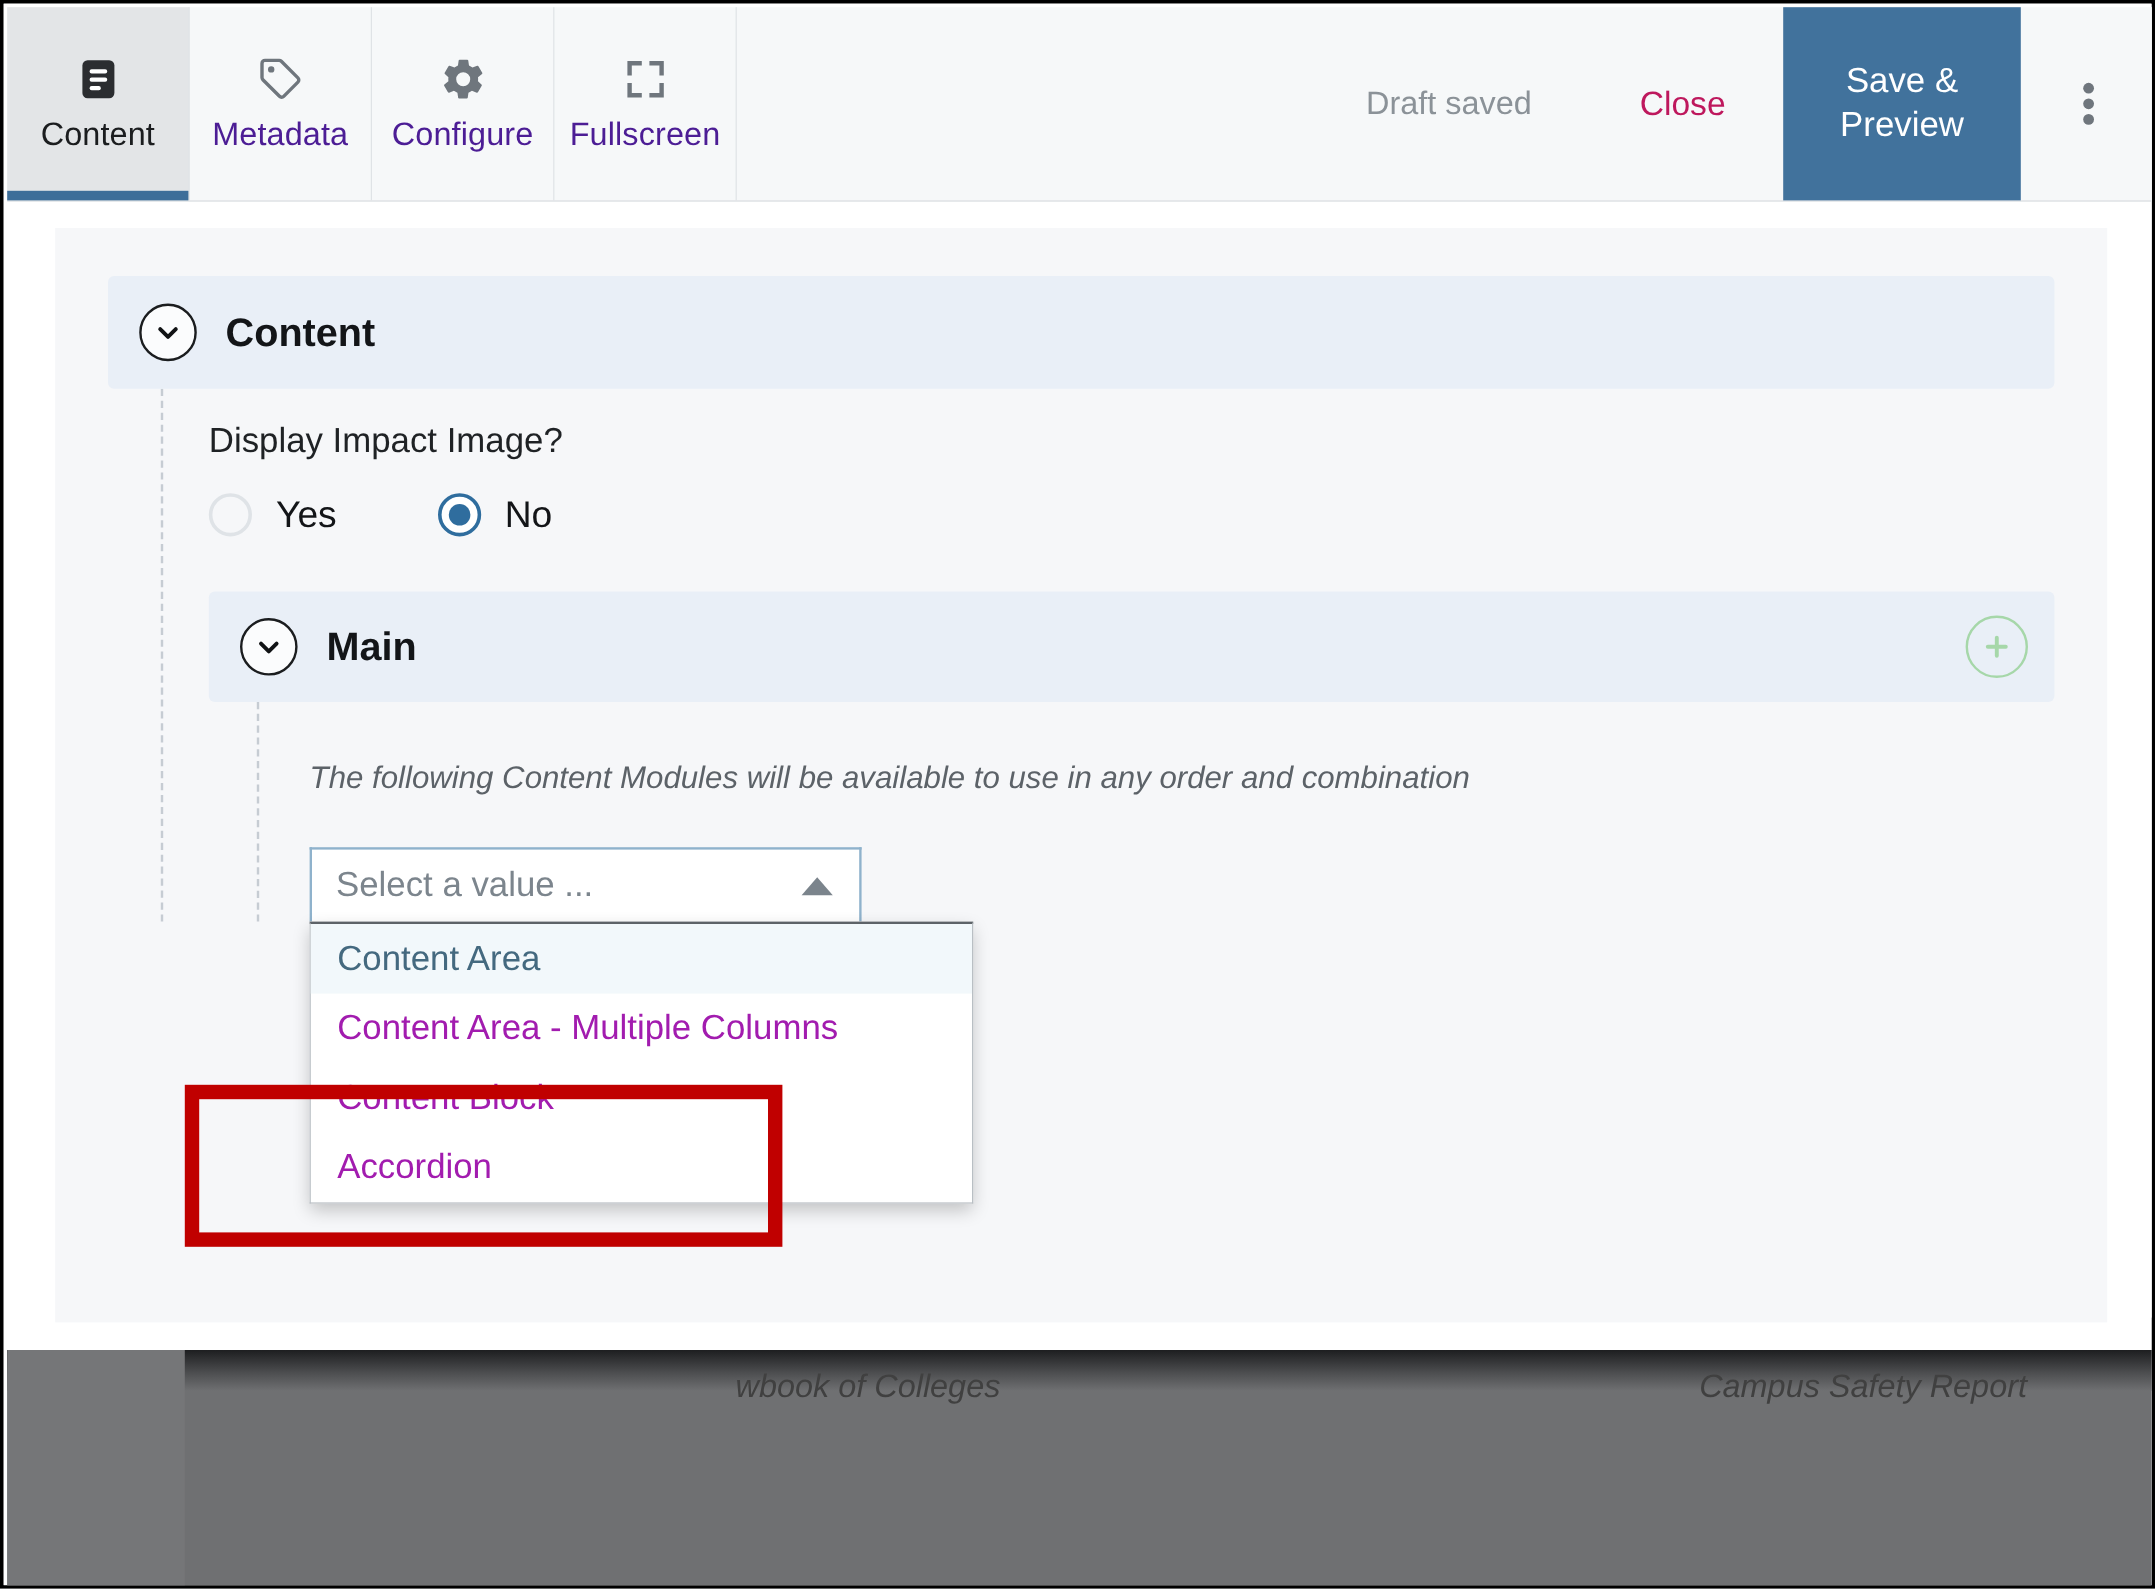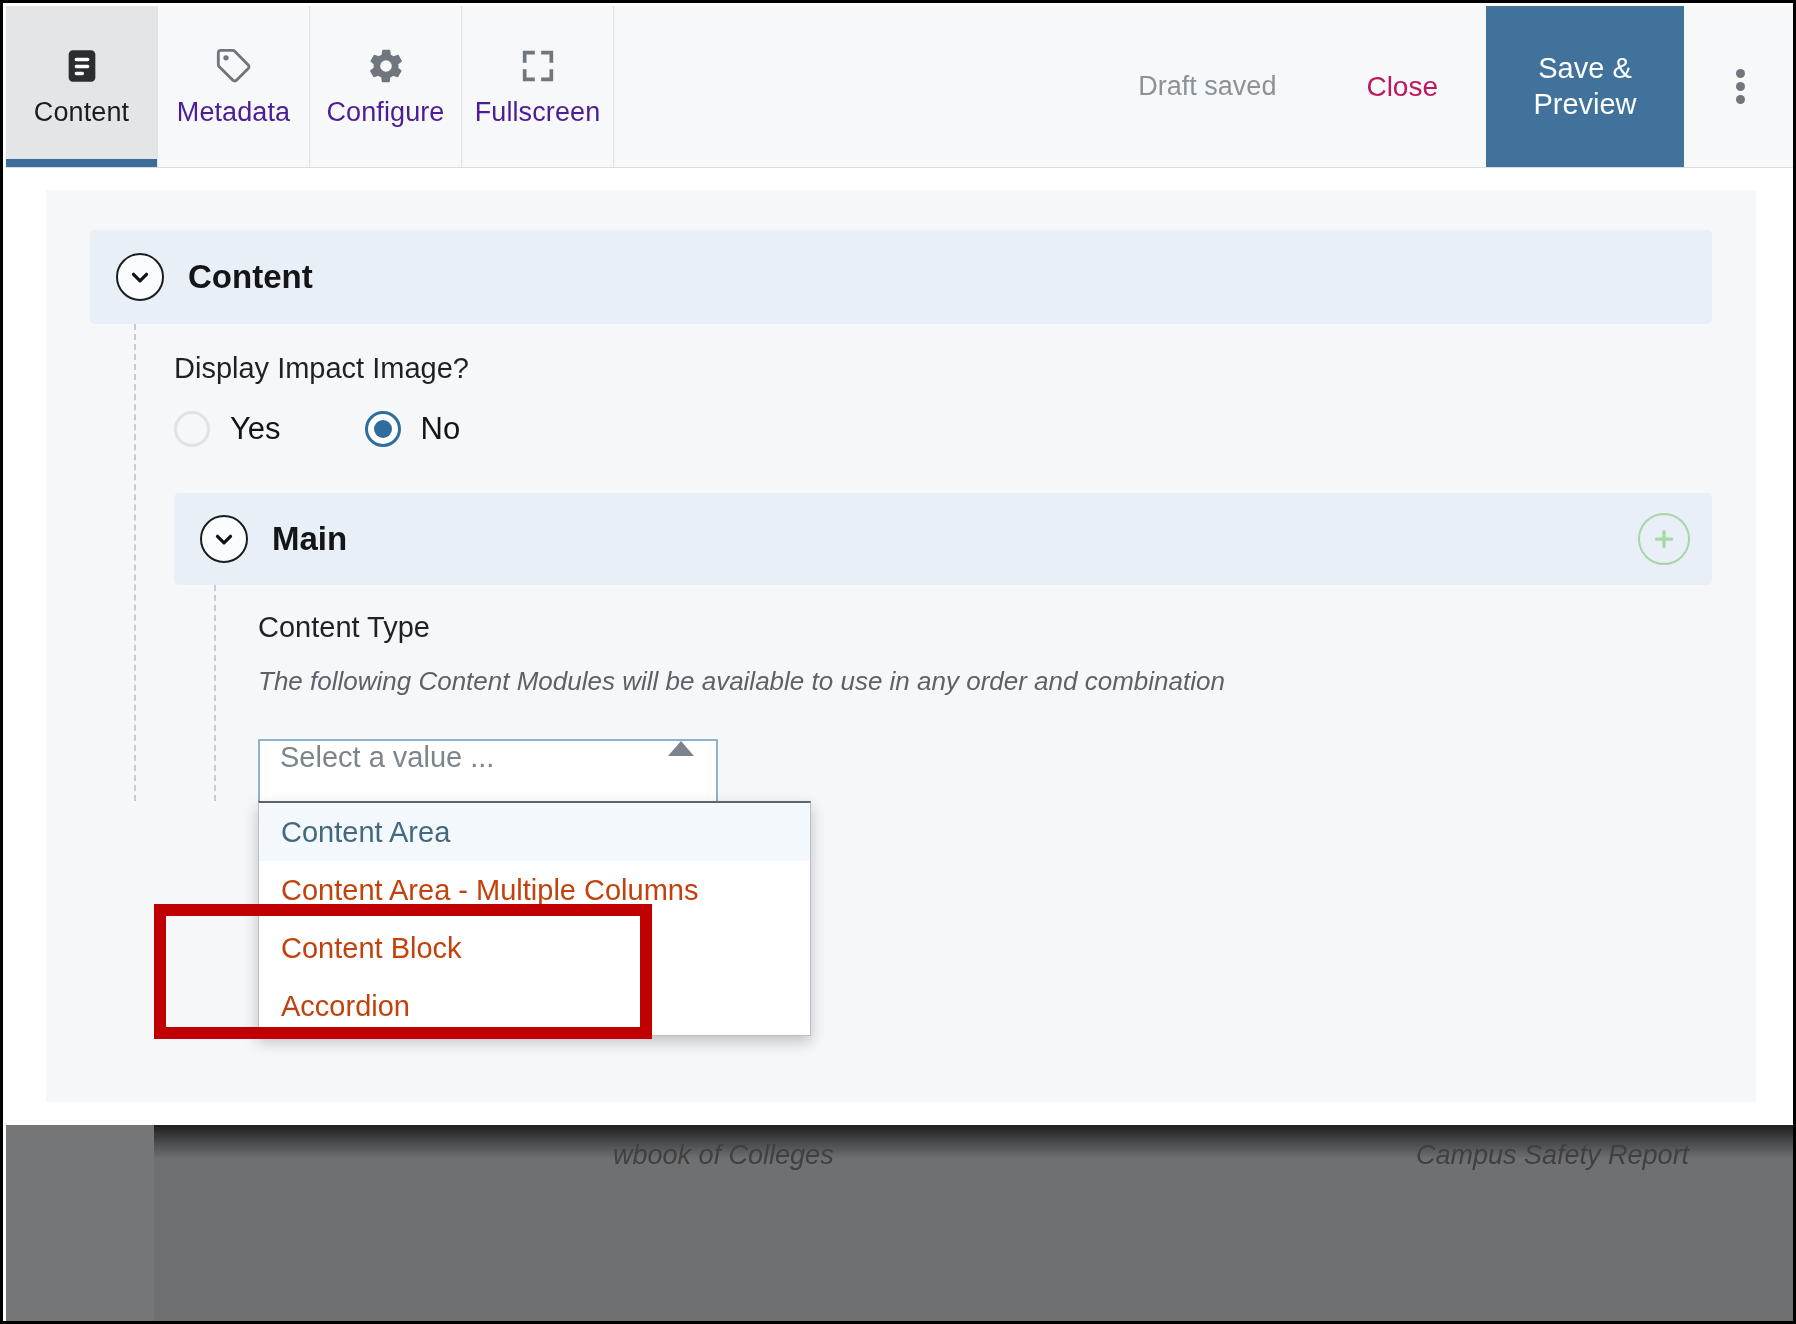--- a/index.html
+++ b/index.html
@@ -269,20 +269,21 @@
     position: relative;
     margin-top: 42px;
     width: 460px;
   }
   .select-box {
     height: 62px;
     background: #ffffff;
     border: 2px solid #8fb2cc;
     border-bottom: none;
     display: flex;
+    align-items: center;
     padding: 0 16px 0 20px;
     cursor: pointer;
   }
   .select-value {
     flex: 1;
     font-size: 29px;
     color: #7c858d;
   }
   .caret-up {
     width: 0; height: 0;
@@ -301,21 +302,21 @@
     border-top: 2px solid #5d6368;
     box-shadow: 0 6px 14px rgba(0,0,0,.22);
     z-index: 40;
   }
   .dd-option {
     height: 58px;
     display: flex;
     align-items: center;
     padding-left: 22px;
     font-size: 29px;
-    color: #c2410c;
+    color: #a21caf;
     cursor: pointer;
     white-space: nowrap;
   }
   .dd-option.selected {
     background: #f2f8fb;
     color: #44697f;
   }
 
   
   .annot-box {
@@ -445,21 +446,20 @@
             <span class="acc-title">Main</span>
             <span class="plus-circle">
               <svg width="30" height="30" viewBox="0 0 24 24" stroke="#a6d7a9" stroke-width="2.6" stroke-linecap="round">
                 <path d="M12 6v12"></path>
                   <path d="M6 12h12"></path>
               </svg>
             </span>
           </div>
 
           <div class="indent-2">
-            <div class="field-label">Content Type</div>
             <div class="help-text">The following Content Modules will be available to use in any order and combination</div>
 
             <div class="select-wrap">
               <div class="select-box">
                 <span class="select-value">Select a value ...</span>
                 <span class="caret-up"></span>
               </div>
 
               <div class="dropdown">
                 <div class="dd-option selected">Content Area</div>

